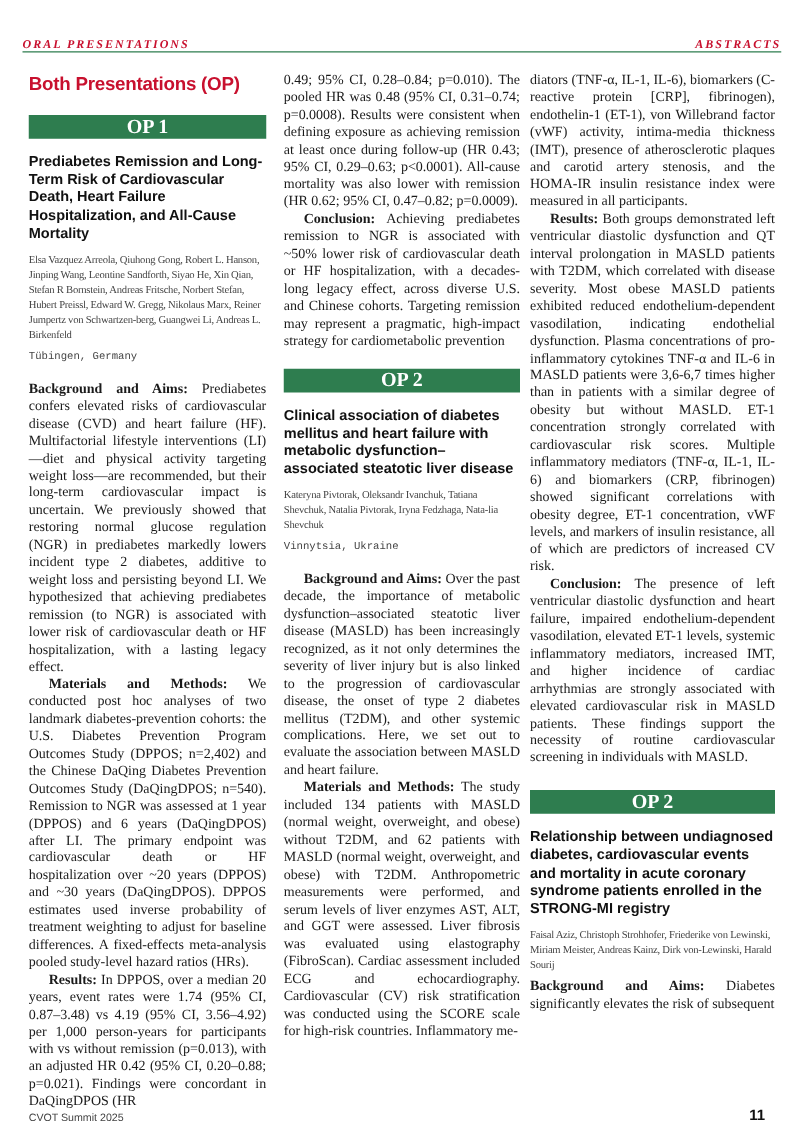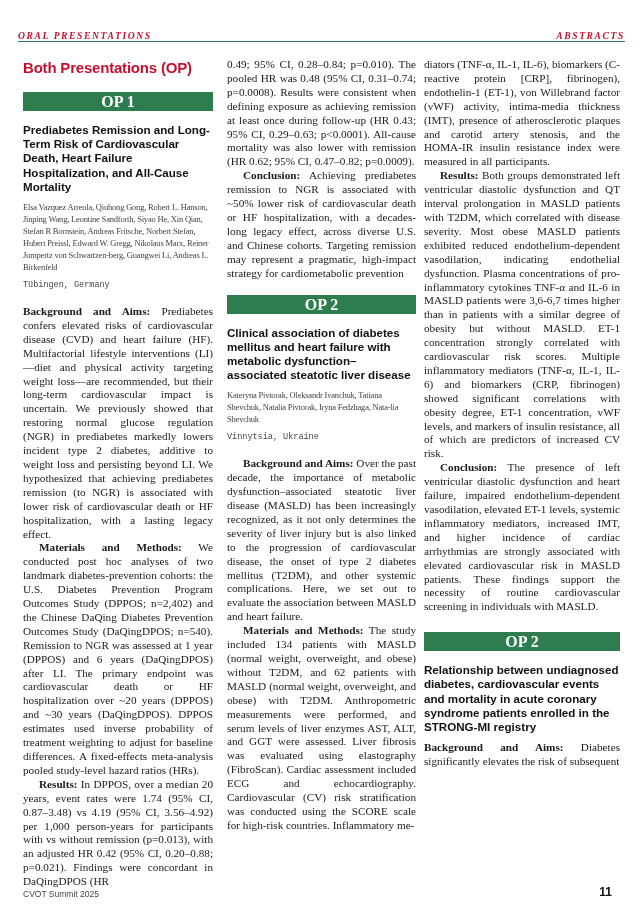--- a/index.html
+++ b/index.html
@@ -93,18 +93,19 @@
 </div>
 
 <div class="col col3">
   <p class="para">diators (TNF-α, IL-1, IL-6), biomarkers (C-reactive protein [CRP], fibrinogen), endothelin-1 (ET-1), von Willebrand factor (vWF) activity, intima-media thickness (IMT), presence of atherosclerotic plaques and carotid artery stenosis, and the HOMA-IR insulin resistance index were measured in all participants.</p>
   <p class="para indent"><b>Results:</b><span> Both groups demonstrated left ventricular diastolic dysfunction and QT interval prolongation in MASLD patients with T2DM, which correlated with disease severity. Most obese MASLD patients exhibited reduced endothelium-dependent vasodilation, indicating endothelial dysfunction. Plasma concentrations of pro-inflammatory cytokines TNF-α and IL-6 in MASLD patients were 3,6-6,7 times higher than in patients with a similar degree of obesity but without MASLD. ET-1 concentration strongly correlated with cardiovascular risk scores. Multiple inflammatory mediators (TNF-α, IL-1, IL-6) and biomarkers (CRP, fibrinogen) showed significant correlations with obesity degree, ET-1 concentration, vWF levels, and markers of insulin resistance, all of which are predictors of increased CV risk.</span></p>
   <p class="para indent"><b>Conclusion:</b><span> The presence of left ventricular diastolic dysfunction and heart failure, impaired endothelium-dependent vasodilation, elevated ET-1 levels, systemic inflammatory mediators, increased IMT, and higher incidence of cardiac arrhythmias are strongly associated with elevated cardiovascular risk in MASLD patients. These findings support the necessity of routine cardiovascular screening in individuals with MASLD.</span></p>
 
   <div class="gap" style="height:18px"></div>
   <div class="op-badge">OP 2</div>
   <div class="abstract-title">Relationship between undiagnosed diabetes, cardiovascular events and mortality in acute coronary syndrome patients enrolled in the STRONG-MI registry</div>
+  <div class="authors">Faisal Aziz, Christoph Strohhofer, Friederike von Lewinski, Miriam Meister, Andreas Kainz, Dirk von-Lewinski, Harald Sourij</div>
 
   <p class="para"><b>Background and Aims:</b><span> Diabetes significantly elevates the risk of subsequent</span></p>
 </div>
 
 <div class="footer-left">CVOT Summit 2025</div>
 <div class="footer-right">11</div>
 
 </body></html>

